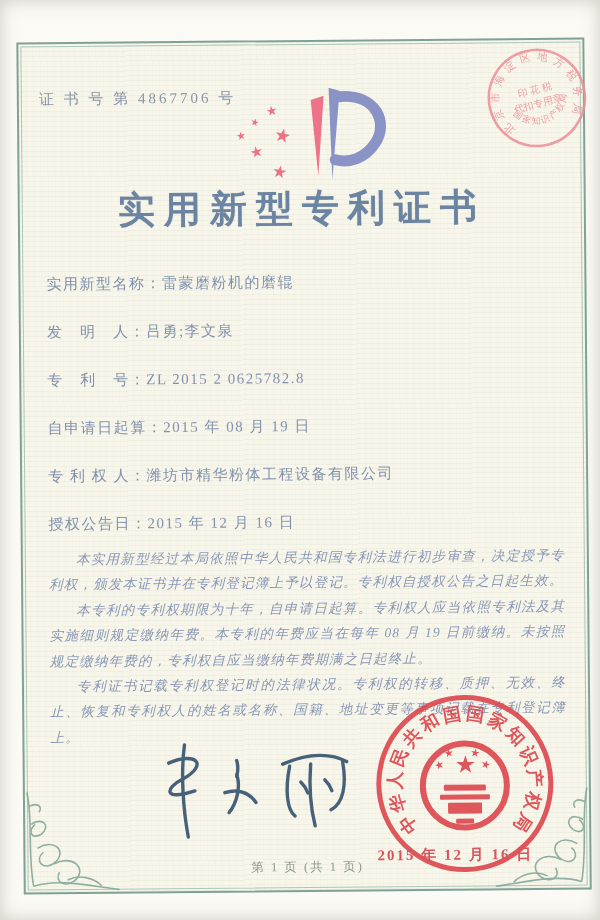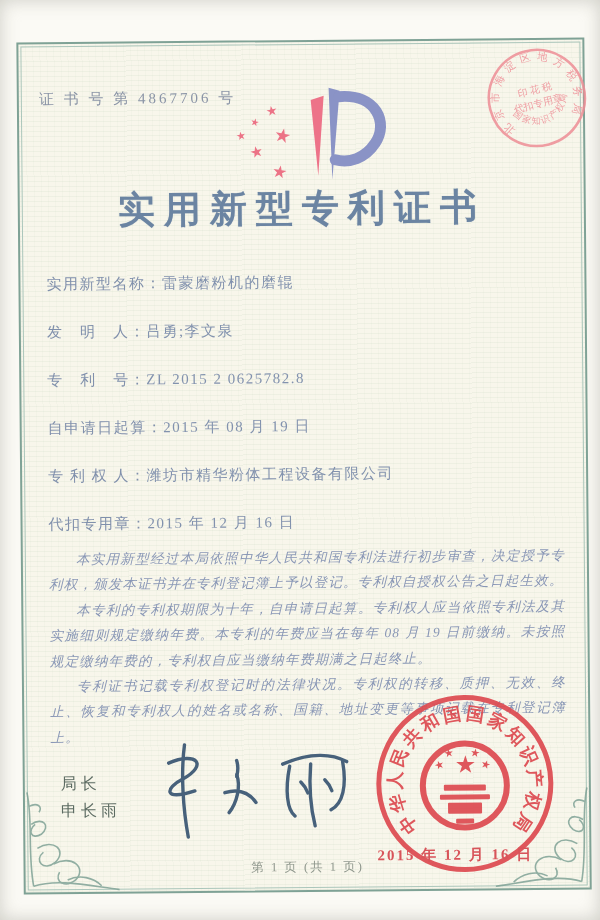--- a/index.html
+++ b/index.html
@@ -96,34 +96,30 @@
       <div class="field-row">
         <span class="lbl">专　利　号：</span><span class="val">ZL 2015 2 0625782.8</span>
       </div>
       <div class="field-row">
         <span class="lbl">自申请日起算：</span><span class="val">2015 年 08 月 19 日</span>
       </div>
       <div class="field-row">
         <span class="lbl">专 利 权 人：</span><span class="val">潍坊市精华粉体工程设备有限公司</span>
       </div>
       <div class="field-row">
-        <span class="lbl">代扣专用章：</span><span class="val">2015 年 12 月 16 日</span>
+        <span class="lbl">授权公告日：</span><span class="val">2015 年 12 月 16 日</span>
       </div>
     </div>
 
     <div class="paras">
       <p>本实用新型经过本局依照中华人民共和国专利法进行初步审查，决定授予专利权，颁发本证书并在专利登记簿上予以登记。专利权自授权公告之日起生效。</p>
       <p>本专利的专利权期限为十年，自申请日起算。专利权人应当依照专利法及其实施细则规定缴纳年费。本专利的年费应当在每年 08 月 19 日前缴纳。未按照规定缴纳年费的，专利权自应当缴纳年费期满之日起终止。</p>
       <p>专利证书记载专利权登记时的法律状况。专利权的转移、质押、无效、终止、恢复和专利权人的姓名或名称、国籍、地址变更等事项记载在专利登记簿上。</p>
     </div>
 
-    <div class="signer">
-      <div>局长</div>
-      <div>申长雨</div>
-    </div>
 
     <svg class="sig-svg" width="235" height="115" viewBox="0 0 235 115">
       <g fill="none" stroke="#47617b" stroke-width="3.4" stroke-linecap="round" stroke-linejoin="round">
         <path d="M44,32 C72,20 84,34 58,48 C40,57 38,70 70,60"></path>
         <path d="M60,14 C56,42 58,78 63,106"></path>
         <path d="M112,44 C116,56 112,72 104,82"></path>
         <path d="M100,62 C114,58 124,62 131,72"></path>
         <path d="M112,30 C114,36 113,42 112,46"></path>
         <path d="M158,34 C186,22 208,24 222,32"></path>
         <path d="M165,36 C160,60 162,80 170,86"></path>

